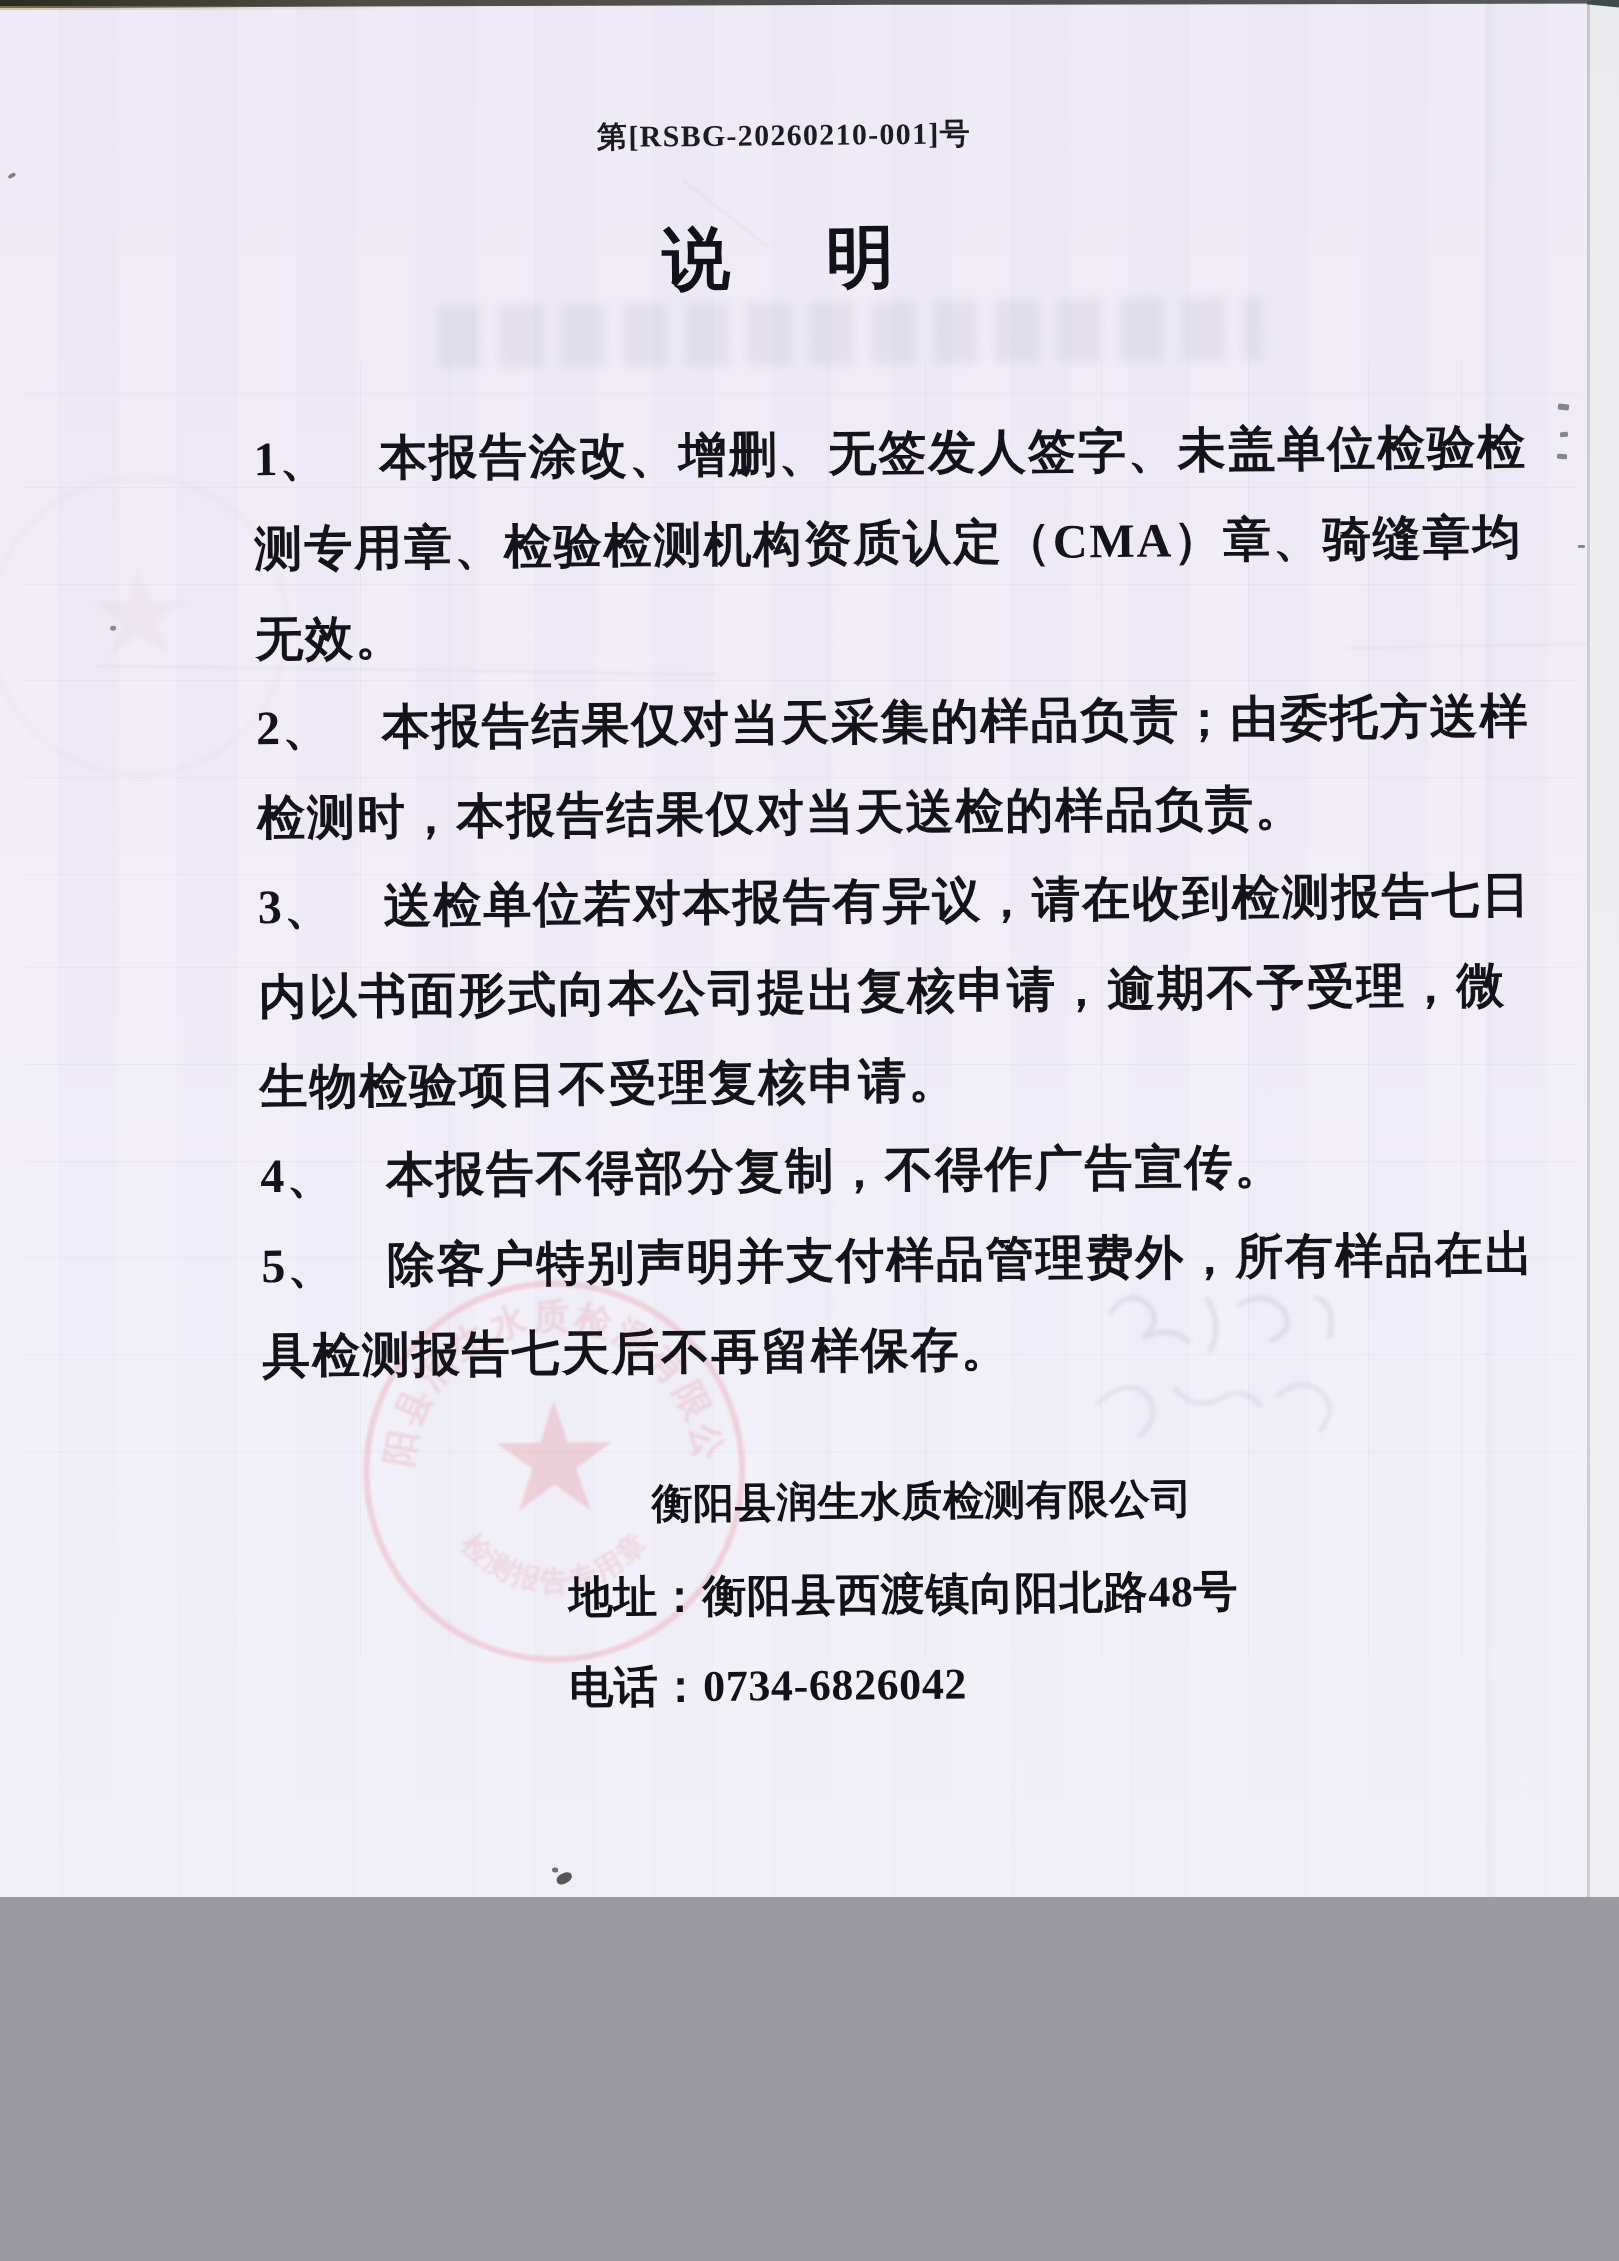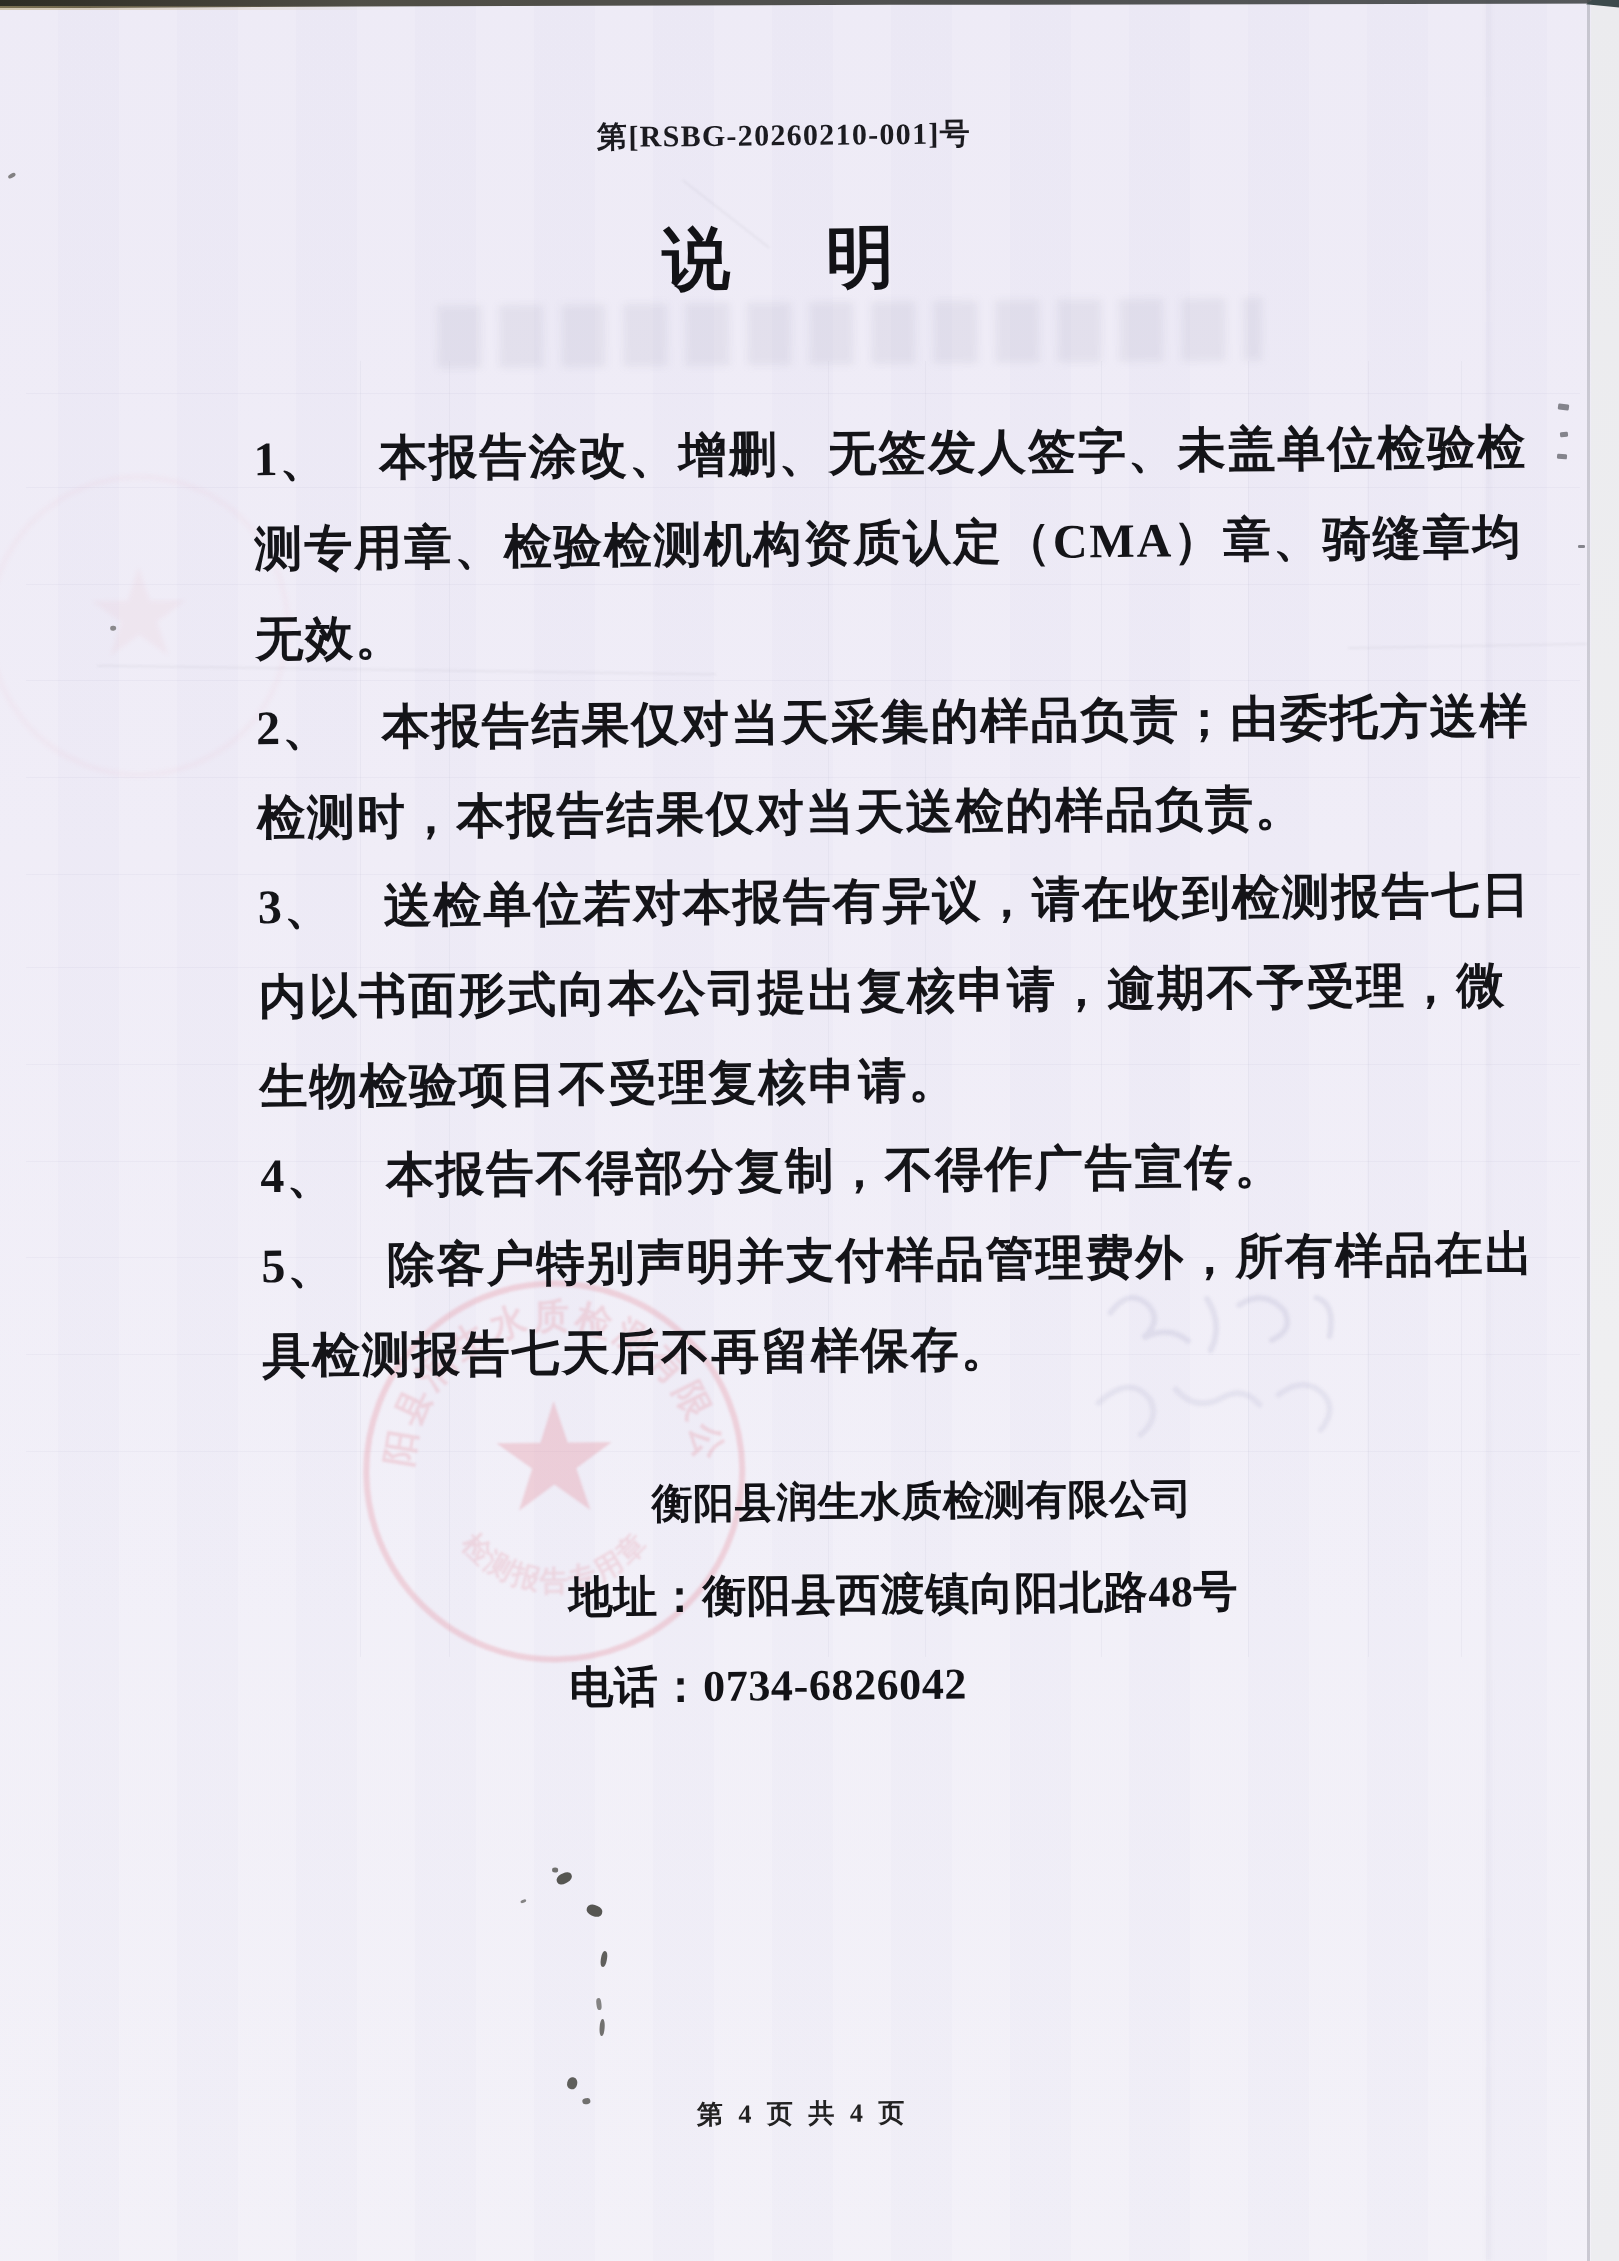--- a/index.html
+++ b/index.html
@@ -1,18 +1,18 @@
 <!DOCTYPE html>
 <html style="font-size:10.3px"><head>
 <meta charset="utf-8">
 <style>
   html,body{margin:0;padding:0;background:#9a9aa0;}
   .page{
     position:relative;
-    width:1620px;height:2261px;
+    width:1620px;height:1897px;
     overflow:hidden;
     background:linear-gradient(180deg,#edeaf6 0%,#efecf7 38%,#f1eff8 72%,#f2f0f8 100%);
     font-family:"Liberation Serif","DejaVu Serif",serif;
     color:#17171a;
   }
   
   .banding{
     position:absolute;inset:0;
     background:repeating-linear-gradient(90deg,
       rgba(255,255,255,0.05) 0 58px,

